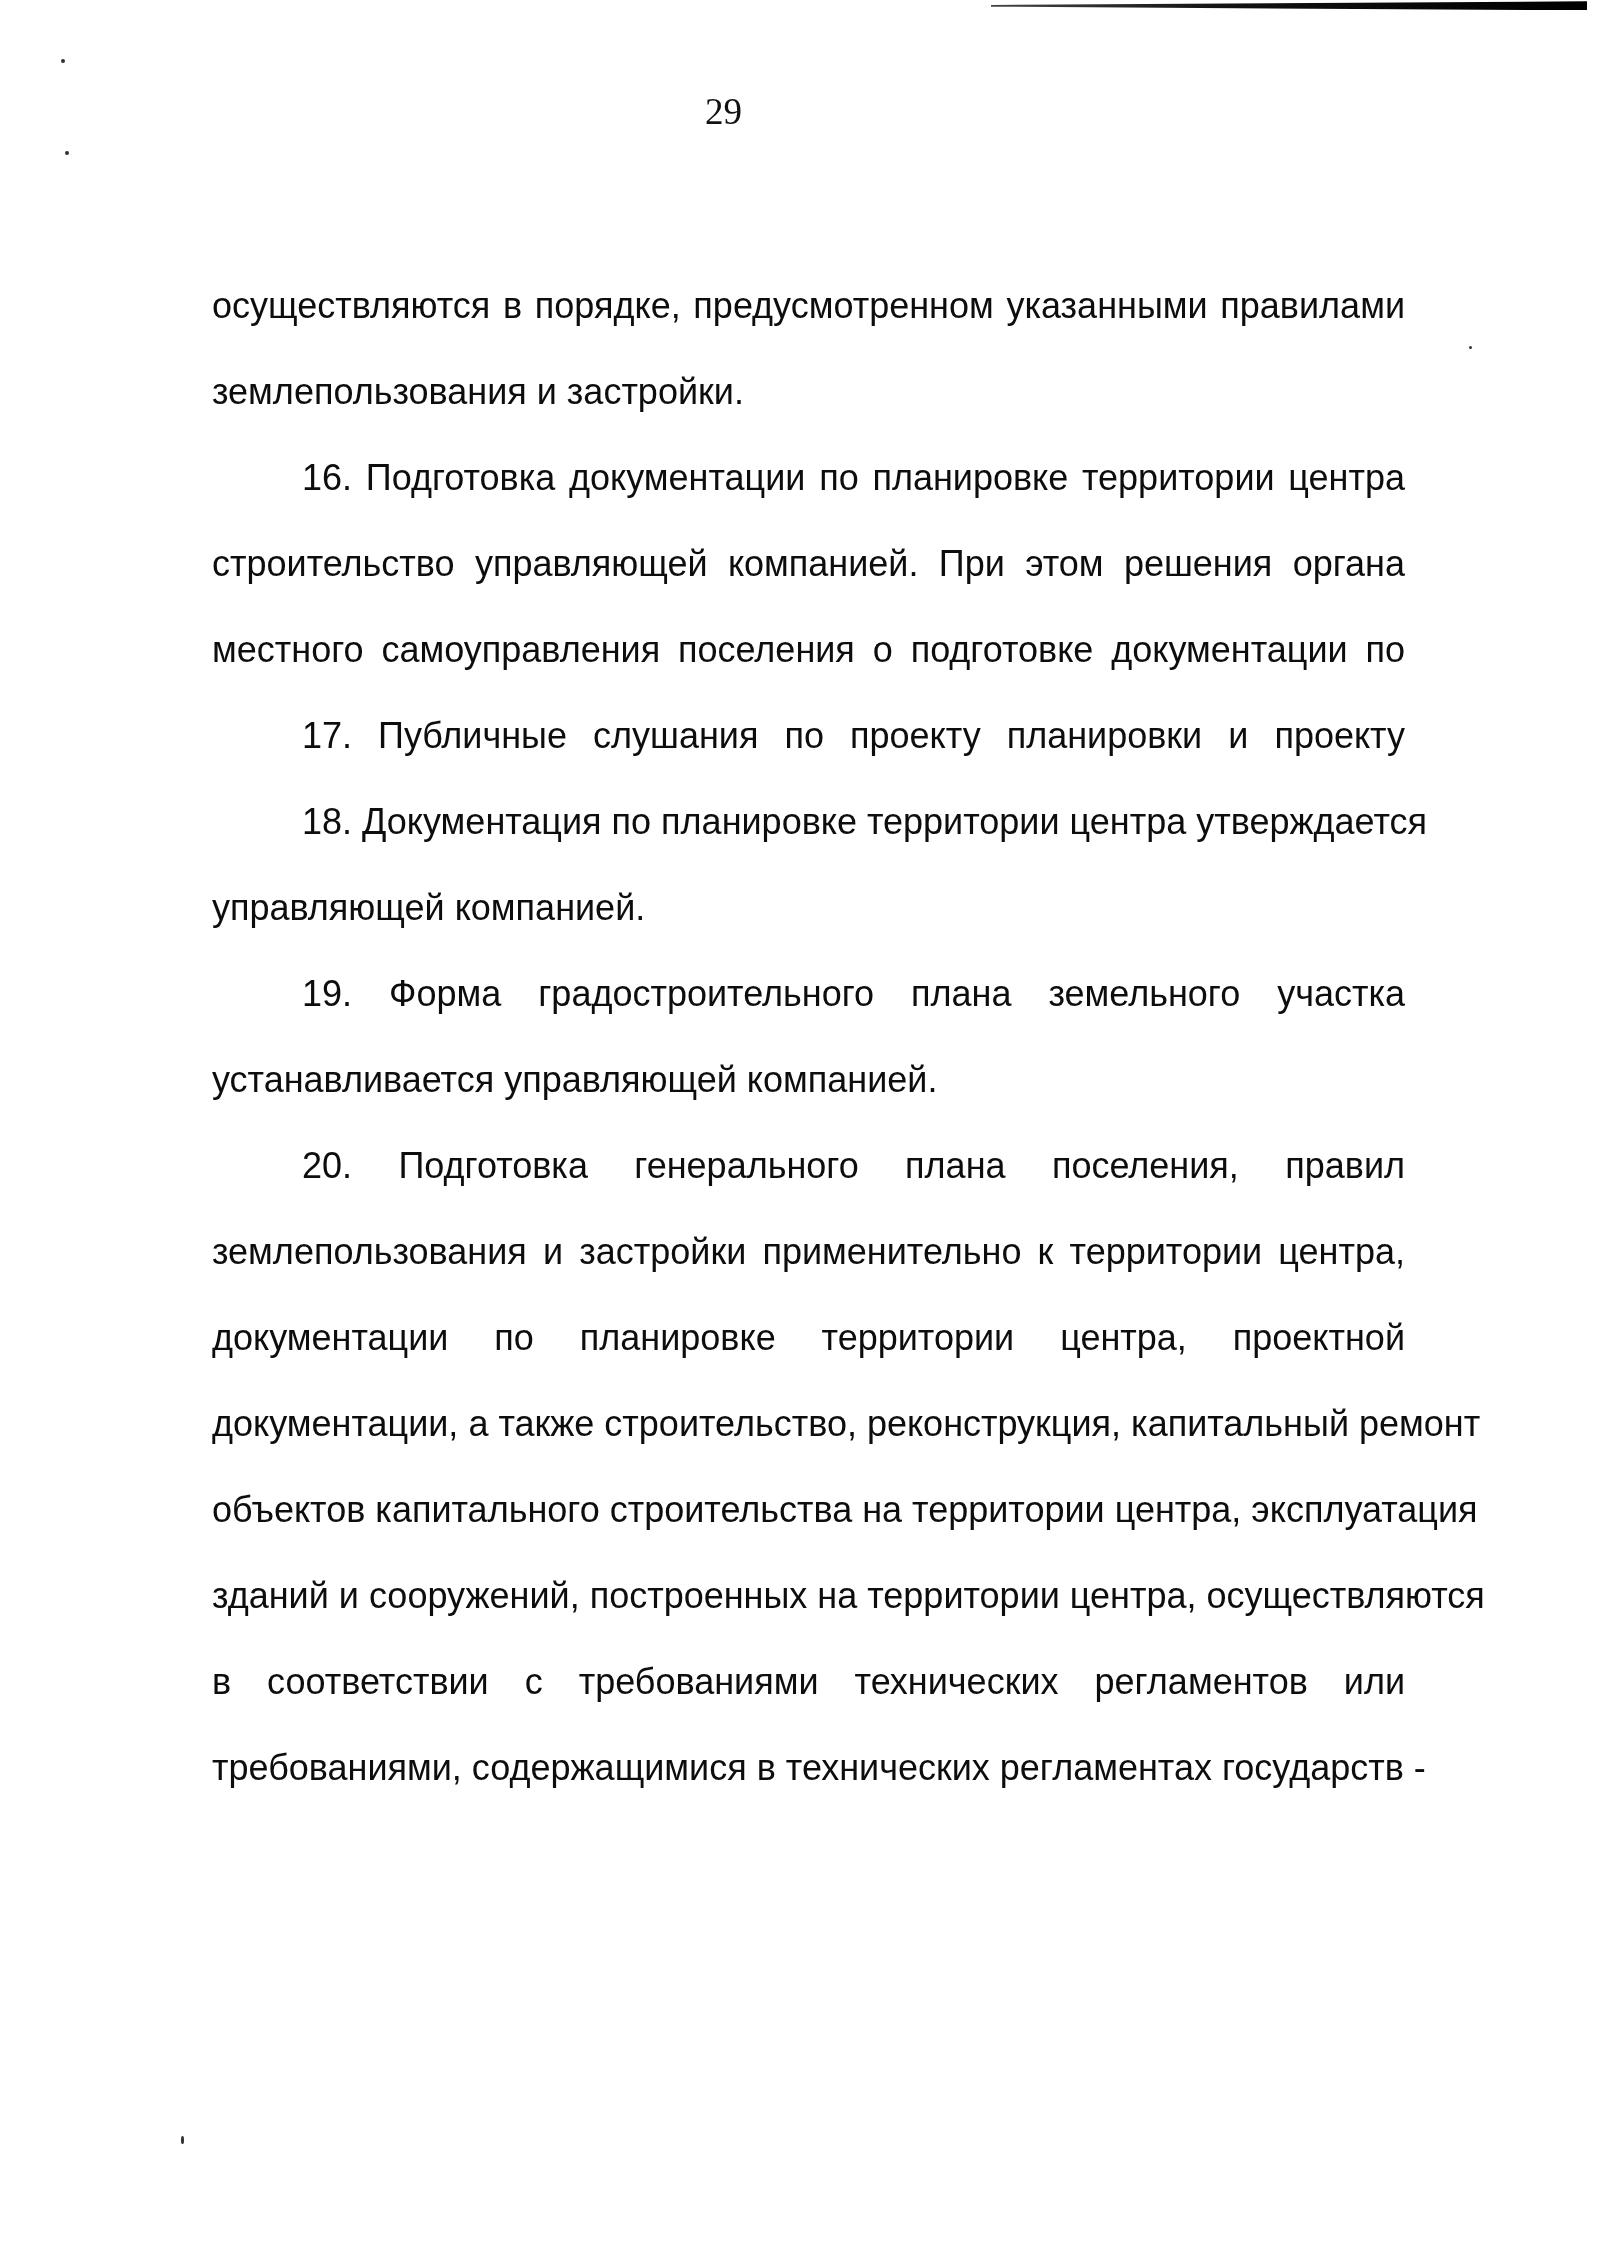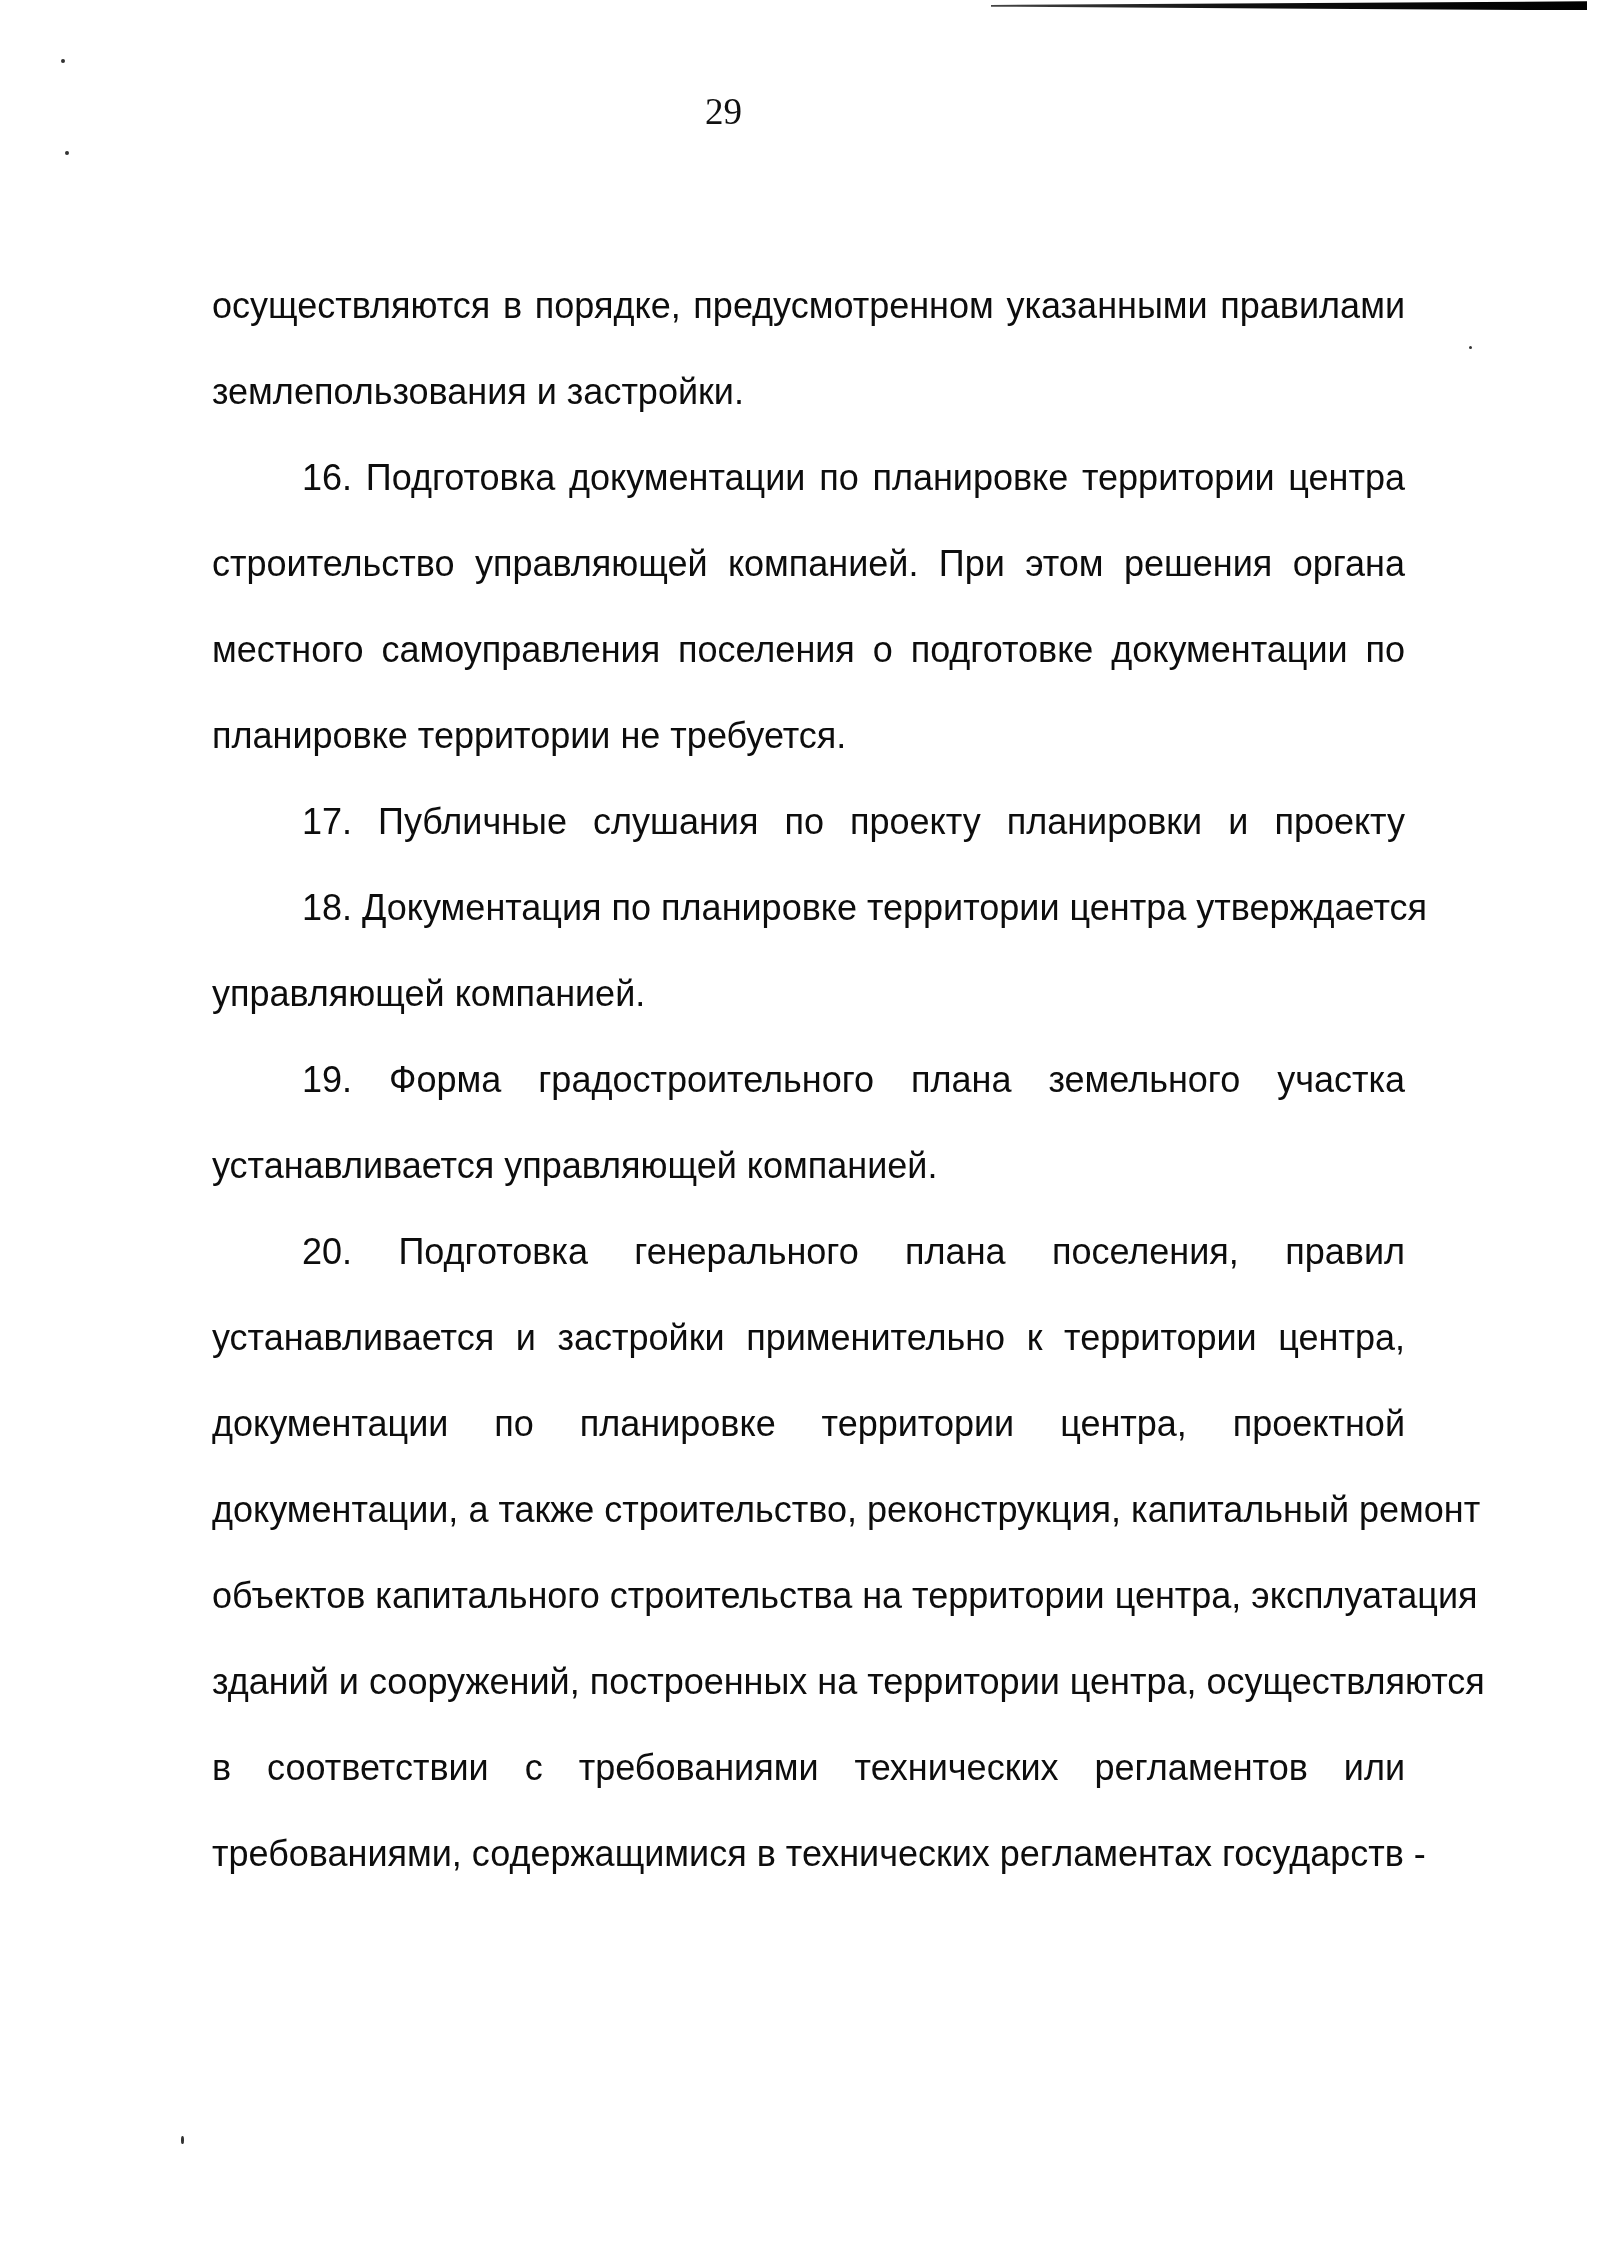--- a/index.html
+++ b/index.html
@@ -34,28 +34,27 @@
 <div class="speck" style="left:181px;top:2136px;width:2.6px;height:7.7px;"></div>
 
 <div class="page-num">29</div>
 
 <div class="text-block">
   <span class="line justify">осуществляются в порядке, предусмотренном указанными правилами</span>
   <span class="line last">землепользования и застройки.</span>
   <span class="line justify indent">16. Подготовка документации по планировке территории центра</span>
   <span class="line justify">строительство управляющей компанией. При этом решения органа</span>
   <span class="line justify">местного самоуправления поселения о подготовке документации по</span>
-  <span class="line last">планировке территории не требуется.</span>
   <span class="line justify indent">17. Публичные слушания по проекту планировки и проекту</span>
   <span class="line justify indent">18. Документация по планировке территории центра утверждается</span>
   <span class="line last">управляющей компанией.</span>
   <span class="line justify indent">19. Форма градостроительного плана земельного участка</span>
   <span class="line last">устанавливается управляющей компанией.</span>
   <span class="line justify indent">20. Подготовка генерального плана поселения, правил</span>
-  <span class="line justify">устанавливается и застройки применительно к территории центра,</span>
+  <span class="line justify">землепользования и застройки применительно к территории центра,</span>
   <span class="line justify">документации по планировке территории центра, проектной</span>
   <span class="line justify">документации, а также строительство, реконструкция, капитальный ремонт</span>
   <span class="line justify">объектов капитального строительства на территории центра, эксплуатация</span>
   <span class="line justify">зданий и сооружений, построенных на территории центра, осуществляются</span>
   <span class="line justify">в соответствии с требованиями технических регламентов или</span>
   <span class="line justify">требованиями, содержащимися в технических регламентах государств -</span>
 </div>
 
 
 </body></html>

